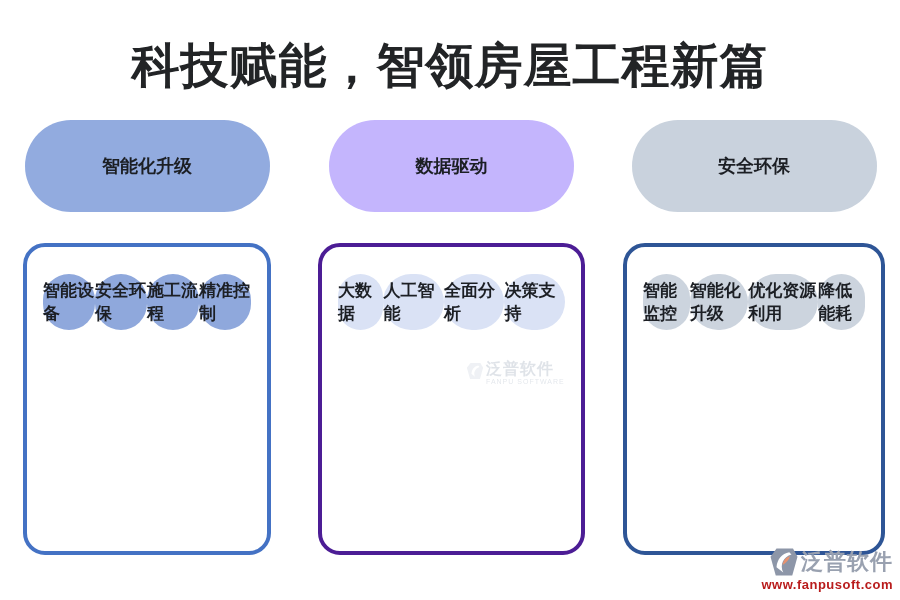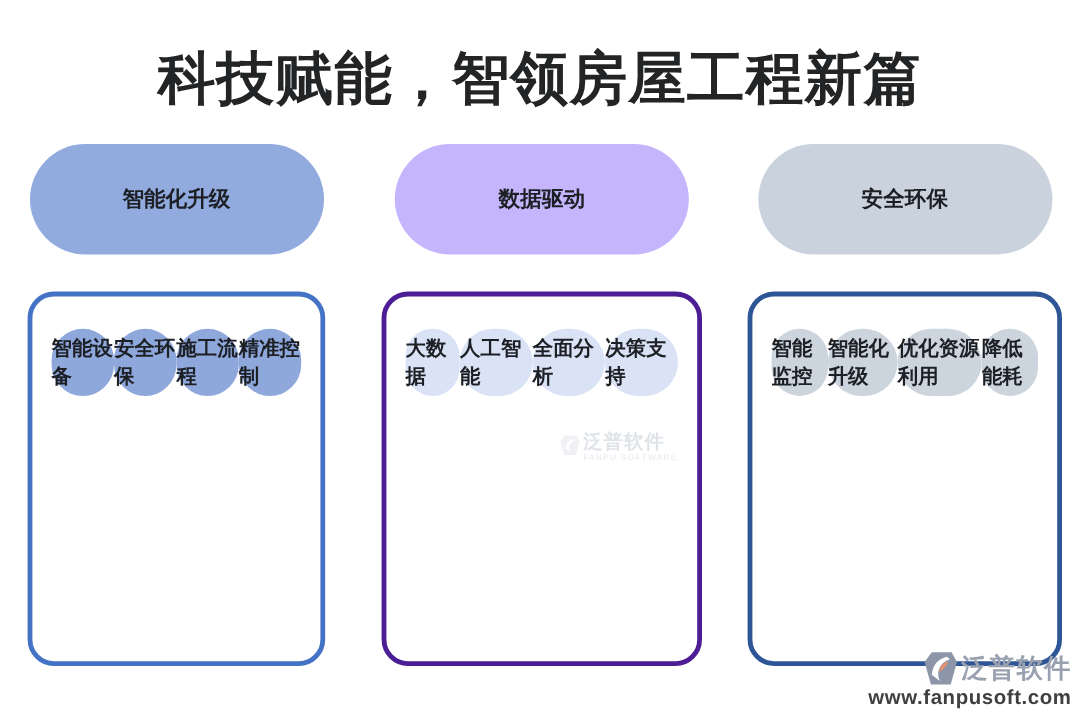--- a/index.html
+++ b/index.html
@@ -57,21 +57,21 @@
   .watermark .wm-en{font-size:7px;color:#cdd4dd;letter-spacing:1px;}
 
   
   .brand{
     position:absolute;right:7px;bottom:8px;width:132px;
     display:flex;flex-direction:column;align-items:flex-end;
   }
   .brand-row{display:flex;align-items:center;gap:2px;}
   .brand-icon{width:30px;height:30px;}
   .brand-name{font-size:22px;font-weight:700;color:#99a1b0;letter-spacing:1px;line-height:24px;}
-  .brand-url{font-size:17px;font-weight:700;color:#404040;letter-spacing:0.5px;margin-top:0px;}
+  .brand-url{font-size:13px;font-weight:700;color:#b91c1c;letter-spacing:0.5px;margin-top:0px;}
 </style>
 </head>
 <body>
 
 <div class="title">科技赋能，智领房屋工程新篇</div>
 
 <div class="column col-1">
   <div class="header-pill">智能化升级</div>
   <div class="box">
     <div class="item-pill">智能设备</div>

